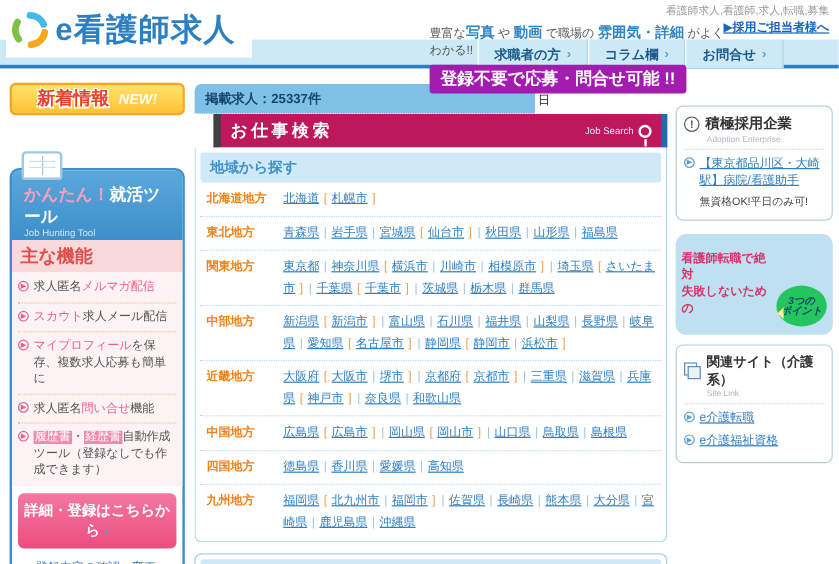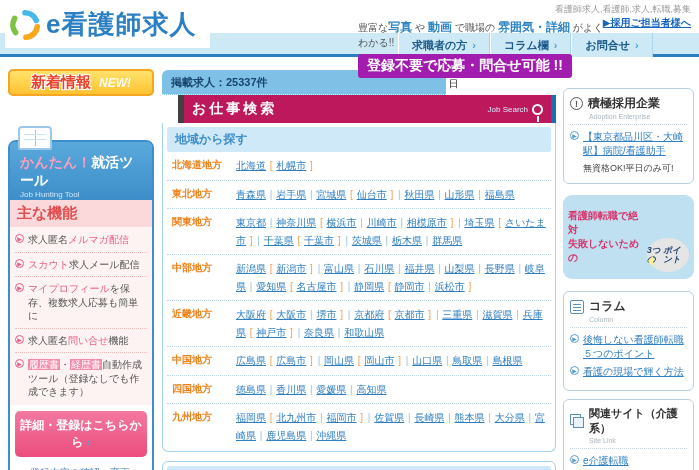--- a/index.html
+++ b/index.html
@@ -76,21 +76,21 @@
 .rhead .rt{font-size:12px;font-weight:bold;color:#333;}
 .rsub{font-size:7px;color:#aab6bd;margin:1px 0 4px 19px;}
 .dots{border-top:1px dotted #c5d6e0;margin:3px 0 5px;}
 .bang{width:13px;height:13px;border:1.5px solid #555;border-radius:50%;color:#555;font-size:9px;font-weight:bold;text-align:center;line-height:12px;flex:none;}
 .rlink{display:flex;gap:4px;font-size:10px;color:#2f7fc1;margin:5px 0;cursor:pointer;line-height:1.35;}
 .rlink .lk{text-decoration:underline;}
 .rb{width:9px;height:9px;border:1px solid #5b9fd0;border-radius:50%;color:#5b9fd0;font-size:6px;line-height:9px;text-align:center;flex:none;margin-top:1px;}
 .rnote{font-size:9px;color:#444;margin:4px 0 2px 13px;}
 .points{margin-top:11px;background:#bfe0f0;border-radius:9px;padding:7px 5px;display:flex;align-items:center;cursor:pointer;}
 .points .ptx{font-size:10px;font-weight:bold;color:#d6336c;line-height:1.4;}
-.pbubble{width:42px;height:34px;background:#e5e5e5;border-radius:50%;flex:none;margin-left:2px;display:flex;flex-direction:row;align-items:center;justify-content:center;font-size:8.5px;font-weight:bold;color:#1c3f6e;font-style:italic;line-height:1.1;position:relative;margin-top:36px;}
+.pbubble{width:42px;height:34px;background:#22c55e;border-radius:50%;flex:none;margin-left:2px;display:flex;flex-direction:column;align-items:center;justify-content:center;font-size:8.5px;font-weight:bold;color:#1c3f6e;font-style:italic;line-height:1.1;position:relative;margin-top:36px;}
 .pbubble:before{content:"";position:absolute;left:-4px;bottom:6px;border:5px solid transparent;border-right-color:#fef08a;}
 .dociconn{width:14px;height:14px;border:1.5px solid #5b8fb9;border-radius:2px;position:relative;flex:none;}
 .dociconn:after{content:"";position:absolute;left:2px;right:2px;top:3px;height:1px;background:#5b8fb9;box-shadow:0 3px 0 #5b8fb9,0 6px 0 #5b8fb9;}
 .wins{width:14px;height:14px;position:relative;flex:none;}
 .wins:before{content:"";position:absolute;left:0;top:0;width:9px;height:9px;border:1.5px solid #5b8fb9;background:#fff;}
 .wins:after{content:"";position:absolute;right:0;bottom:0;width:9px;height:9px;border:1.5px solid #5b8fb9;background:#eaf3fa;}
 </style>
 </head>
 <body>
 
@@ -232,38 +232,20 @@
       </div>
 
       <div class="points">
         <span class="ptx"><span>看護師転職で絶対</span><br><span>失敗しないための</span></span>
         <span class="pbubble">
             <span>3つの</span>
             <span>ポイント</span>
           </span>
       </div>
 
-      <div class="rbox" style="margin-top:12px">
-        <div class="rhead">
-          <span class="dociconn"></span>
-          <span class="rt">コラム</span>
-        </div>
-        <div class="rsub">Column</div>
-        <div class="dots"></div>
-        <div id="column-links">
-            <div class="rlink">
-              <span class="rb">▶</span>
-              <span class="lk">後悔しない看護師転職５つのポイント</span>
-            </div>
-            <div class="rlink">
-              <span class="rb">▶</span>
-              <span class="lk">看護の現場で輝く方法</span>
-            </div>
-          </div>
-      </div>
 
       <div class="rbox" style="margin-top:8px">
         <div class="rhead">
           <span class="wins"></span>
           <span class="rt" style="font-size:11px">関連サイト（介護系）</span>
         </div>
         <div class="rsub">Site Link</div>
         <div class="dots"></div>
         <div id="site-links">
             <div class="rlink">

